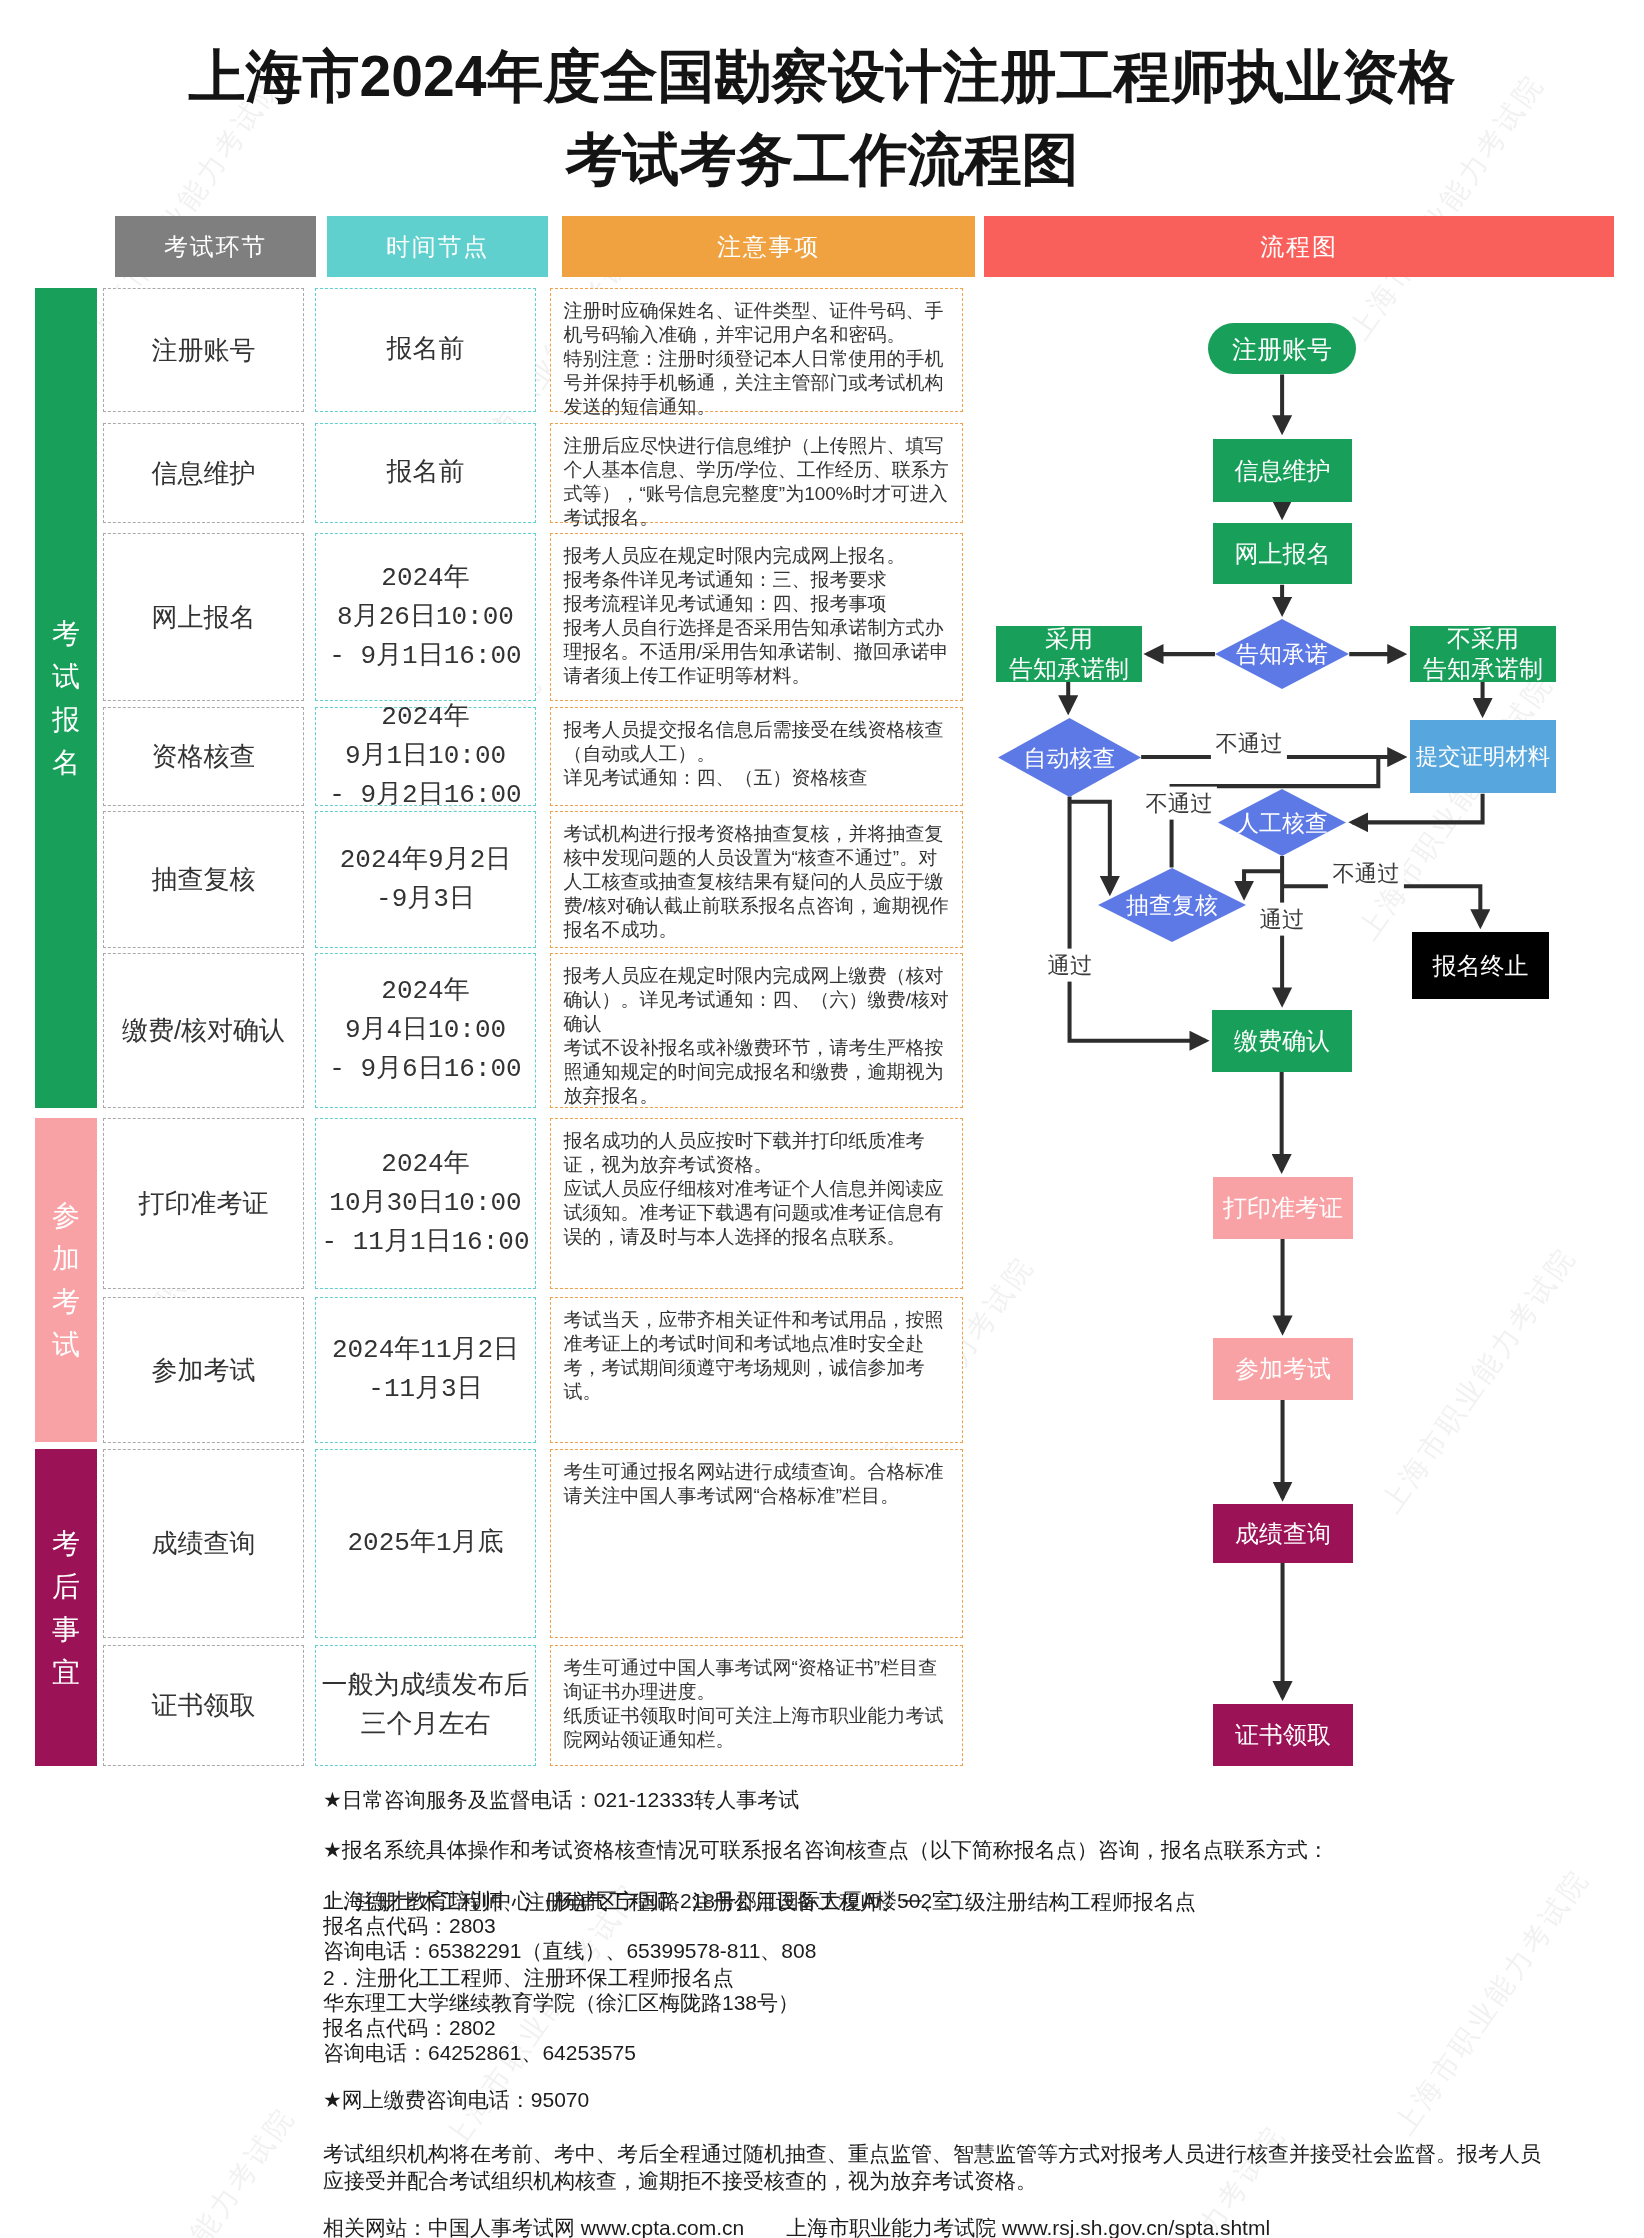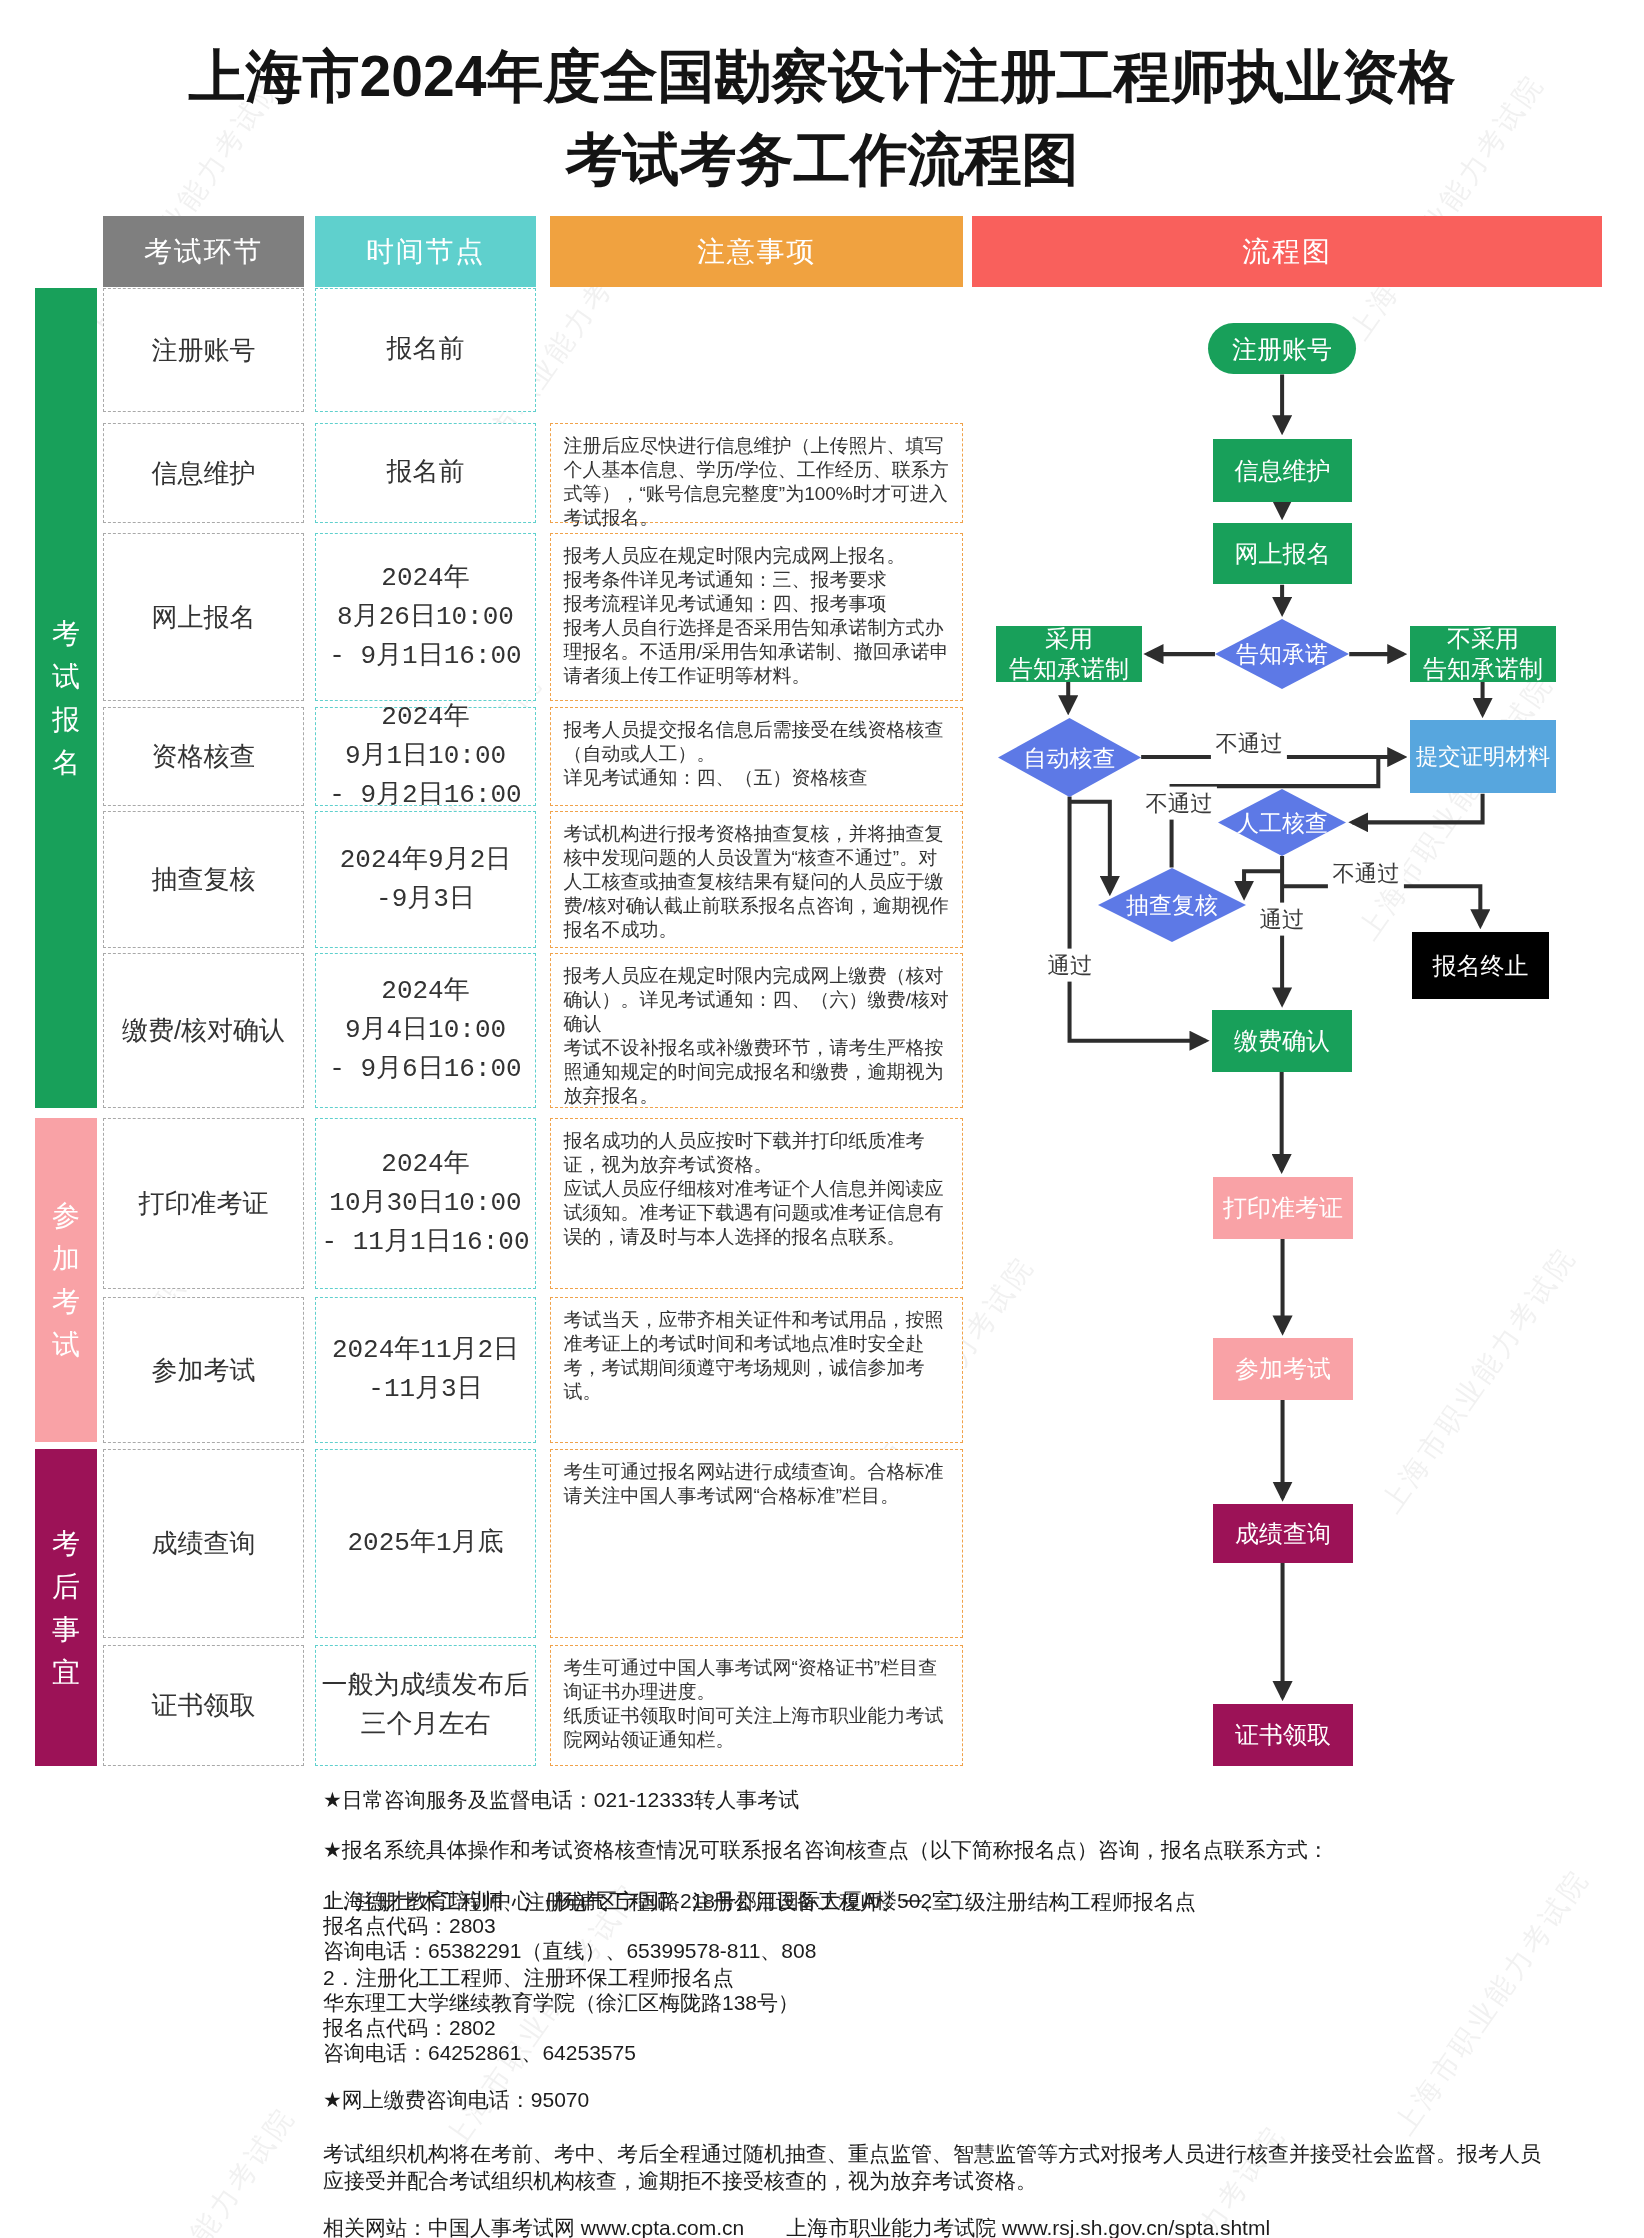--- a/index.html
+++ b/index.html
@@ -9,22 +9,22 @@
 
   
   .wm{position:absolute;font-size:28px;color:rgba(120,120,120,0.10);white-space:nowrap;
       transform:rotate(-55deg);letter-spacing:3.6px;pointer-events:none;}
 
   
   .title{position:absolute;left:0;top:35px;width:1644px;text-align:center;}
   .title .t1,.title .t2{font-size:57px;font-weight:700;color:#141414;line-height:83px;}
 
   
-  .th{position:absolute;height:71px;display:flex;align-items:center;justify-content:center;
-      color:#ffffff;font-size:28px;letter-spacing:1.8px;}
+  .th{position:absolute;height:61px;display:flex;align-items:center;justify-content:center;
+      color:#ffffff;font-size:24px;letter-spacing:1.8px;margin-left:12px;}
   .th-stage{left:103px;width:201px;top:216px;background:#7f7f7f;}
   .th-time{left:315px;width:221px;top:216px;background:#5fd0cd;}
   .th-notes{left:550px;width:413px;top:216px;background:#f0a240;}
   .th-flow{left:972px;width:630px;top:216px;background:#f9605c;}
 
   
   .sg{position:absolute;left:35px;width:62px;display:flex;align-items:center;justify-content:center;}
   .sg span{display:block;width:29.6px;word-break:break-all;text-align:center;
            color:#ffffff;font-size:28px;line-height:43px;}
   .sg-1{top:288px;height:820px;background:#18a05a;}
@@ -100,20 +100,22 @@
   <div class="sg sg-2">
       <span>参加考试</span>
     </div>
   <div class="sg sg-3">
       <span>考后事宜</span>
     </div>
 
   <div class="row" style="top:288px;height:124px">
     <div class="cell c1">注册账号</div>
     <div class="cell c2">报名前</div>
+    <div class="cell c3">注册时应确保姓名、证件类型、证件号码、手机号码输入准确，并牢记用户名和密码。
+特别注意：注册时须登记本人日常使用的手机号并保持手机畅通，关注主管部门或考试机构发送的短信通知。</div>
   </div>
   <div class="row" style="top:423px;height:100px">
     <div class="cell c1">信息维护</div>
     <div class="cell c2">报名前</div>
     <div class="cell c3">注册后应尽快进行信息维护（上传照片、填写个人基本信息、学历/学位、工作经历、联系方式等），“账号信息完整度”为100%时才可进入考试报名。</div>
   </div>
   <div class="row" style="top:533px;height:168px">
     <div class="cell c1">网上报名</div>
     <div class="cell c2">2024年
 8月26日10:00

